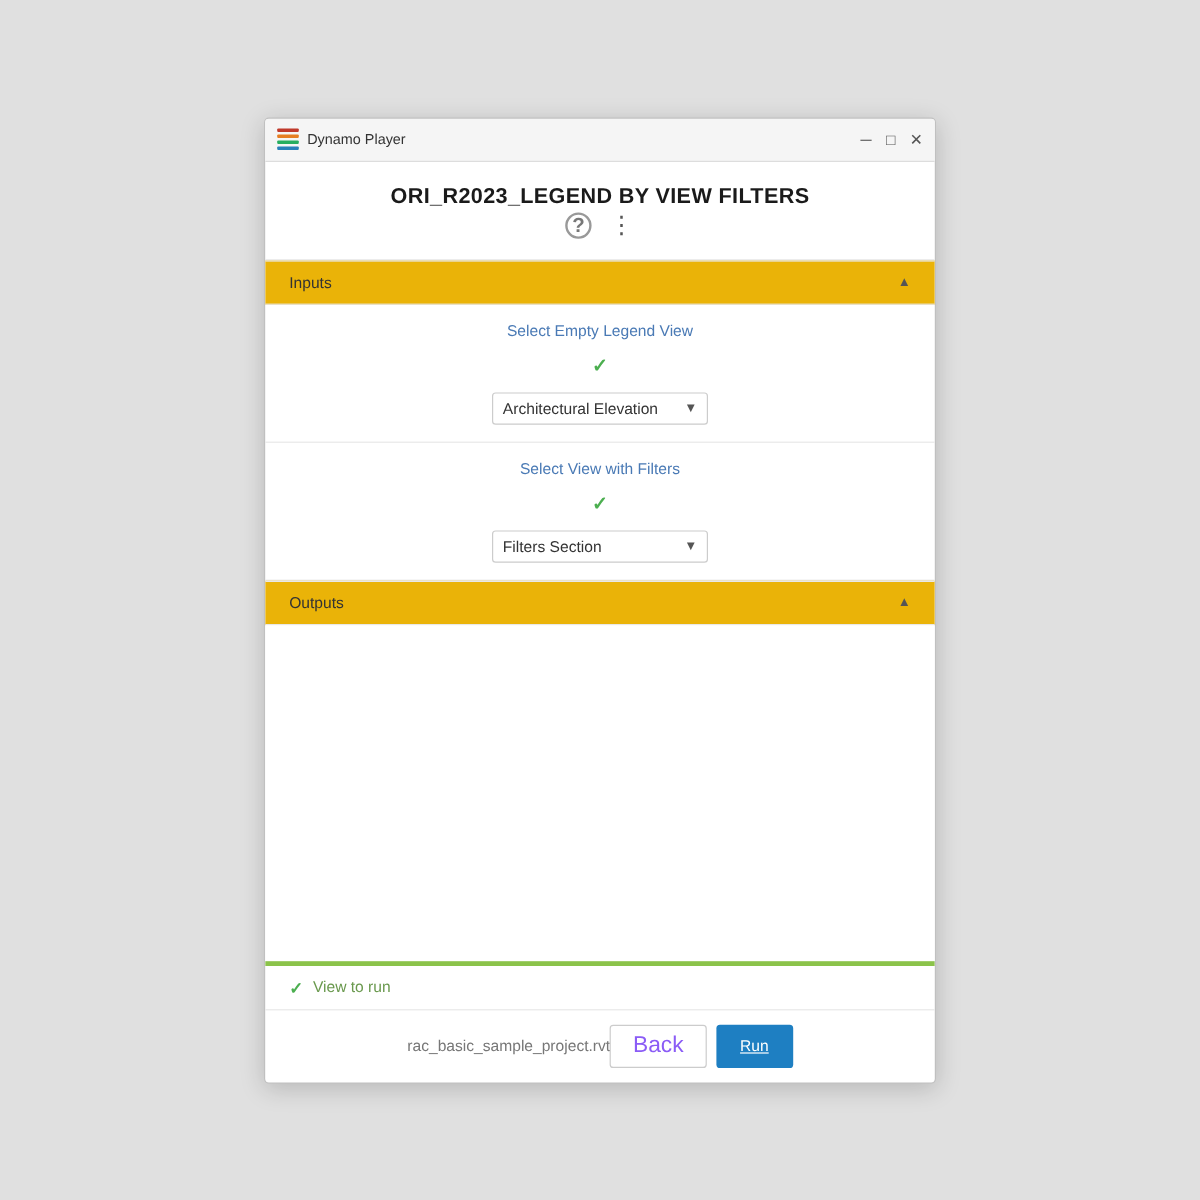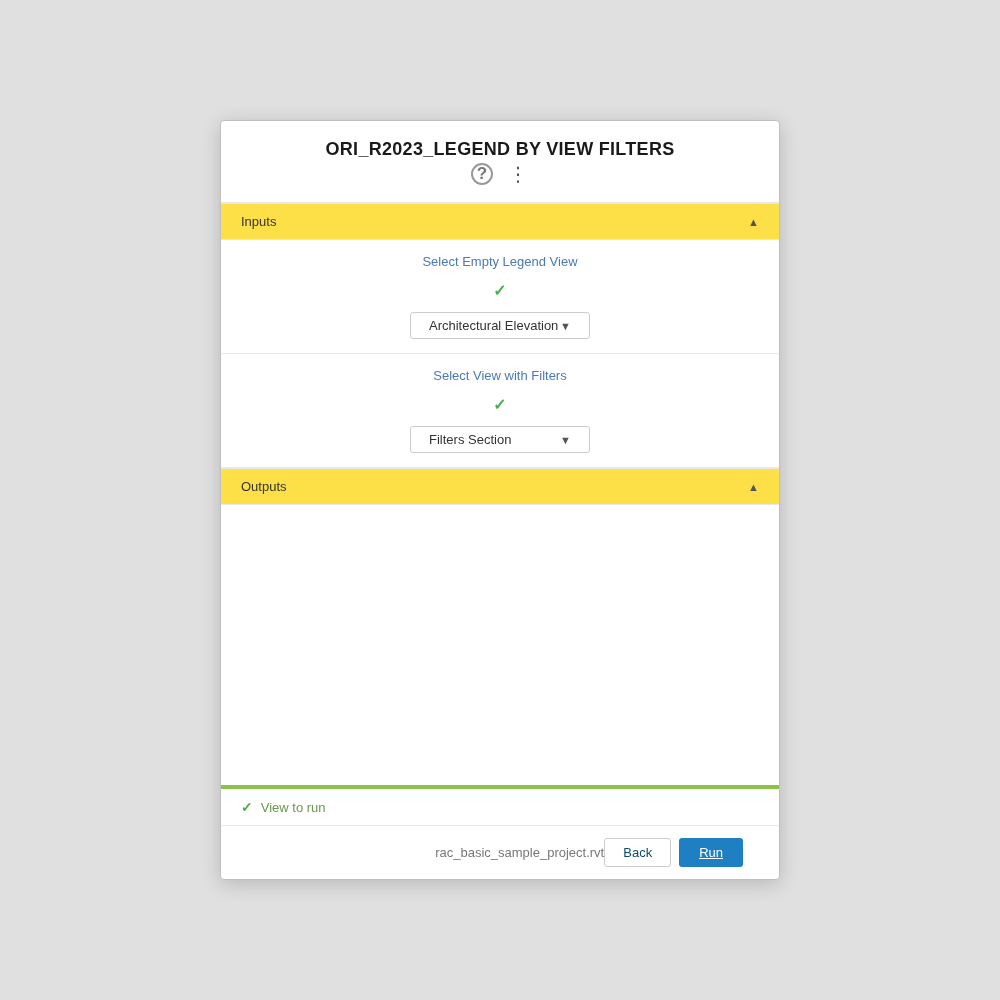--- a/index.html
+++ b/index.html
@@ -103,21 +103,21 @@
       cursor: pointer;
       display: flex;
       align-items: center;
       justify-content: center;
       color: #666;
       font-size: 16px;
     }
 
     
     .section-header {
-      background: #fde047;
+      background: #eab308;
       padding: 10px 20px;
       display: flex;
       align-items: center;
       justify-content: space-between;
       border-bottom: 1px solid #e8e8e8;
       border-top: 1px solid #e8e8e8;
     }
 
     .section-title {
       font-size: 13px;
@@ -151,21 +151,21 @@
       font-size: 16px;
       font-weight: bold;
       flex-shrink: 0;
     }
 
     .dropdown {
       display: flex;
       align-items: center;
       border: 1px solid #ccc;
       border-radius: 3px;
-      padding: 5px 18px;
+      padding: 5px 8px;
       font-size: 13px;
       color: #333;
       background: #fff;
       cursor: pointer;
       min-width: 180px;
       justify-content: space-between;
       gap: 0;
     }
 
     .dropdown-arrow {
@@ -201,63 +201,77 @@
       font-weight: bold;
     }
 
     .status-text {
       font-size: 13px;
       color: #6a994e;
     }
 
     
     .footer {
-      padding: 12px 36px;
-      display: flex;
-      align-items: center;
-      justify-content: flex-end;
+      padding: 12px 4px;
+      display: flex;
+      align-items: center;
+      justify-content: center;
     }
 
     .project-name {
       font-size: 13px;
       color: #777;
     }
 
     .footer-buttons {
       display: flex;
       gap: 8px;
     }
 
     .btn-back {
       padding: 6px 18px;
       border: 1px solid #ccc;
       border-radius: 3px;
       background: #fff;
-      font-size: 13px;
-      color: #0c4a6e;
+      font-size: 19px;
+      color: #8b5cf6;
       cursor: pointer;
     }
 
     .btn-run {
       padding: 6px 20px;
       border: none;
       border-radius: 3px;
       background: #1e7fc2;
       color: #fff;
       font-size: 13px;
       font-weight: 500;
       cursor: pointer;
       text-decoration: underline;
     }
   </style>
 </head>
 <body>
 
 <div class="window">
 
+  <div class="titlebar">
+    <div class="titlebar-icon">
+      <span style="background:#c0392b;"></span>
+      <span style="background:#e67e22;"></span>
+      <span style="background:#27ae60;"></span>
+      <span style="background:#2980b9;"></span>
+    </div>
+    <span class="titlebar-title">Dynamo Player</span>
+    <div class="titlebar-controls">
+      <button class="titlebar-btn">─</button>
+      <button class="titlebar-btn">□</button>
+      <button class="titlebar-btn">✕</button>
+    </div>
+  </div>
 
   <div class="app-header">
     <span class="app-title">ORI_R2023_LEGEND BY VIEW FILTERS</span>
     <div class="header-actions">
       <button class="header-icon-btn">
         <span style="font-size:17px; color:#777; border:2px solid #999; border-radius:50%; width:22px; height:22px; display:flex; align-items:center; justify-content:center; font-weight:bold;">?</span>
       </button>
       <button class="header-icon-btn">
         <span style="font-size:20px; color:#555;">⋮</span>
       </button>

